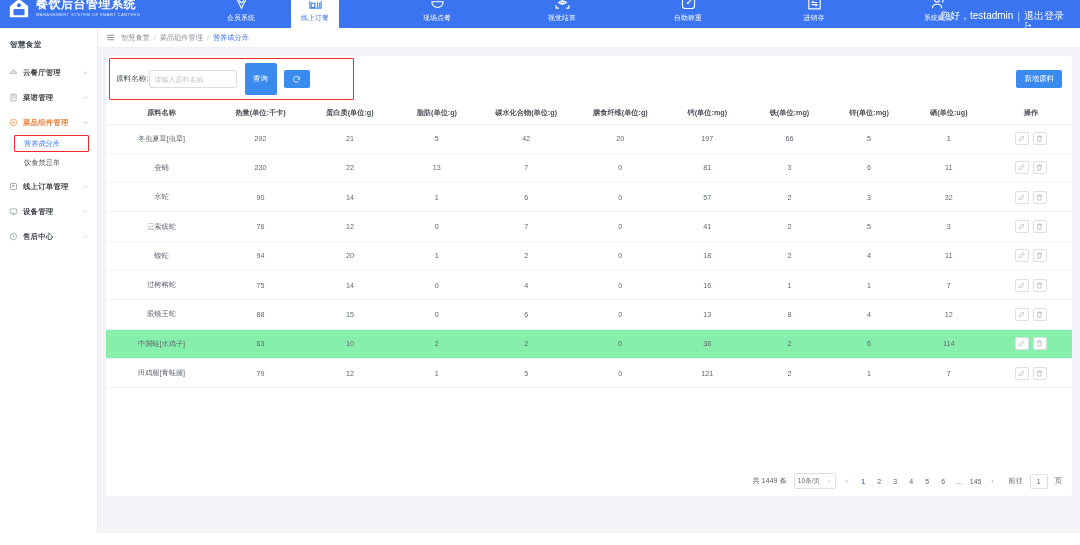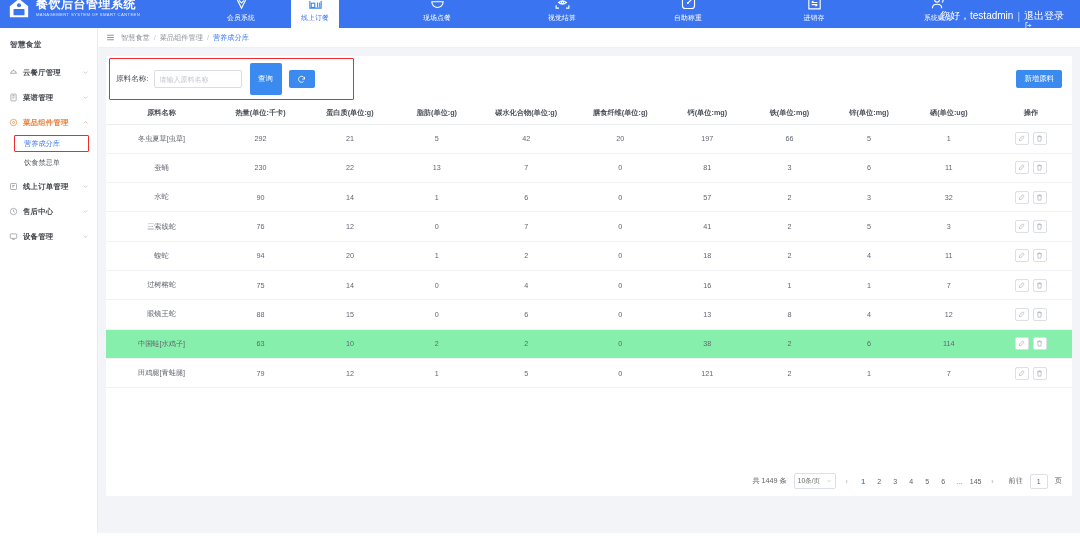--- a/index.html
+++ b/index.html
@@ -108,21 +108,21 @@
 
   .searchrow {
     position: relative; height: 46px;
     display: flex; align-items: center; padding: 0 10px;
   }
   .redbox {
     position: absolute; left: 3px; top: 2px;
     width: 245px; height: 42px;
     border: 1.3px solid #f02b2b; border-radius: 1px; pointer-events: none;
   }
-  .f-label { font-size: 7.6px; color: #4a4f57; margin-right: 5px; white-space: nowrap; }
+  .f-label { font-size: 7.6px; color: #4a4f57; white-space: nowrap; }
   .f-input {
     width: 88px; height: 18px; border: 1px solid #dadde3; border-radius: 2px;
     font-size: 7px; color: #333; padding: 0 5px; outline: none;
     font-family: "Liberation Sans", sans-serif; background:#fff;
   }
   .f-input::placeholder { color: #c0c4cc; }
   .btn-primary {
     height: 18px; min-width: 32px; background: #3b8af0; color: #fff;
     border: none; border-radius: 2px; font-size: 7.4px; cursor: pointer;
     margin-left: 8px; font-family: "Liberation Sans", sans-serif;
@@ -326,35 +326,35 @@
           <path d="M8 9h8M8 13h5"></path>
       </svg>
       <span class="slbl">线上订单管理</span>
       <svg class="caret" viewBox="0 0 24 24" fill="none" stroke="#b8bdc6" stroke-width="2.4">
           <path d="M6 9 l6 6 6-6"></path>
         </svg>
     </div>
 
     <div class="side-item">
       <svg class="sico" viewBox="0 0 24 24" fill="none" stroke="#888d95" stroke-width="1.8">
-        <circle cx="12" cy="12" r="8.5"></circle>
-          <path d="M12 7 v5 l3 2"></path>
-      </svg>
-      <span class="slbl">售后中心</span>
+        <rect x="3.5" y="5" width="17" height="12" rx="1.6"></rect>
+          <path d="M9 20h6"></path>
+      </svg>
+      <span class="slbl">设备管理</span>
       <svg class="caret" viewBox="0 0 24 24" fill="none" stroke="#b8bdc6" stroke-width="2.4">
           <path d="M6 9 l6 6 6-6"></path>
         </svg>
     </div>
 
     <div class="side-item">
       <svg class="sico" viewBox="0 0 24 24" fill="none" stroke="#888d95" stroke-width="1.8">
-        <rect x="3.5" y="5" width="17" height="12" rx="1.6"></rect>
-          <path d="M9 20h6"></path>
-      </svg>
-      <span class="slbl">设备管理</span>
+        <circle cx="12" cy="12" r="8.5"></circle>
+          <path d="M12 7 v5 l3 2"></path>
+      </svg>
+      <span class="slbl">售后中心</span>
       <svg class="caret" viewBox="0 0 24 24" fill="none" stroke="#b8bdc6" stroke-width="2.4">
           <path d="M6 9 l6 6 6-6"></path>
         </svg>
     </div>
 
   </div>
 
   <div class="main">
 
     <div class="crumbbar">

